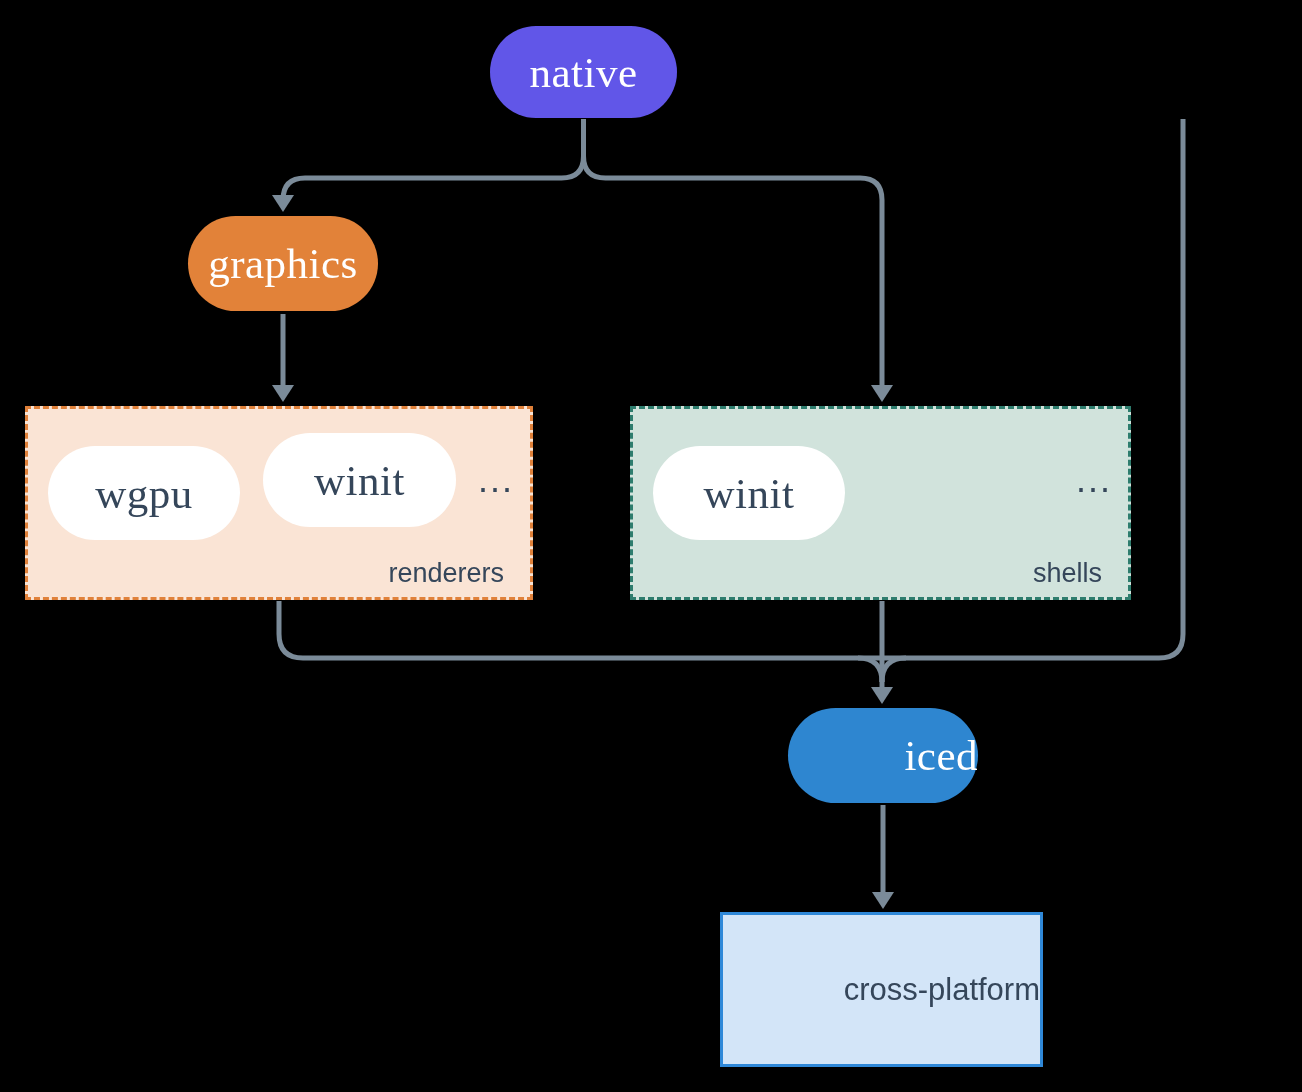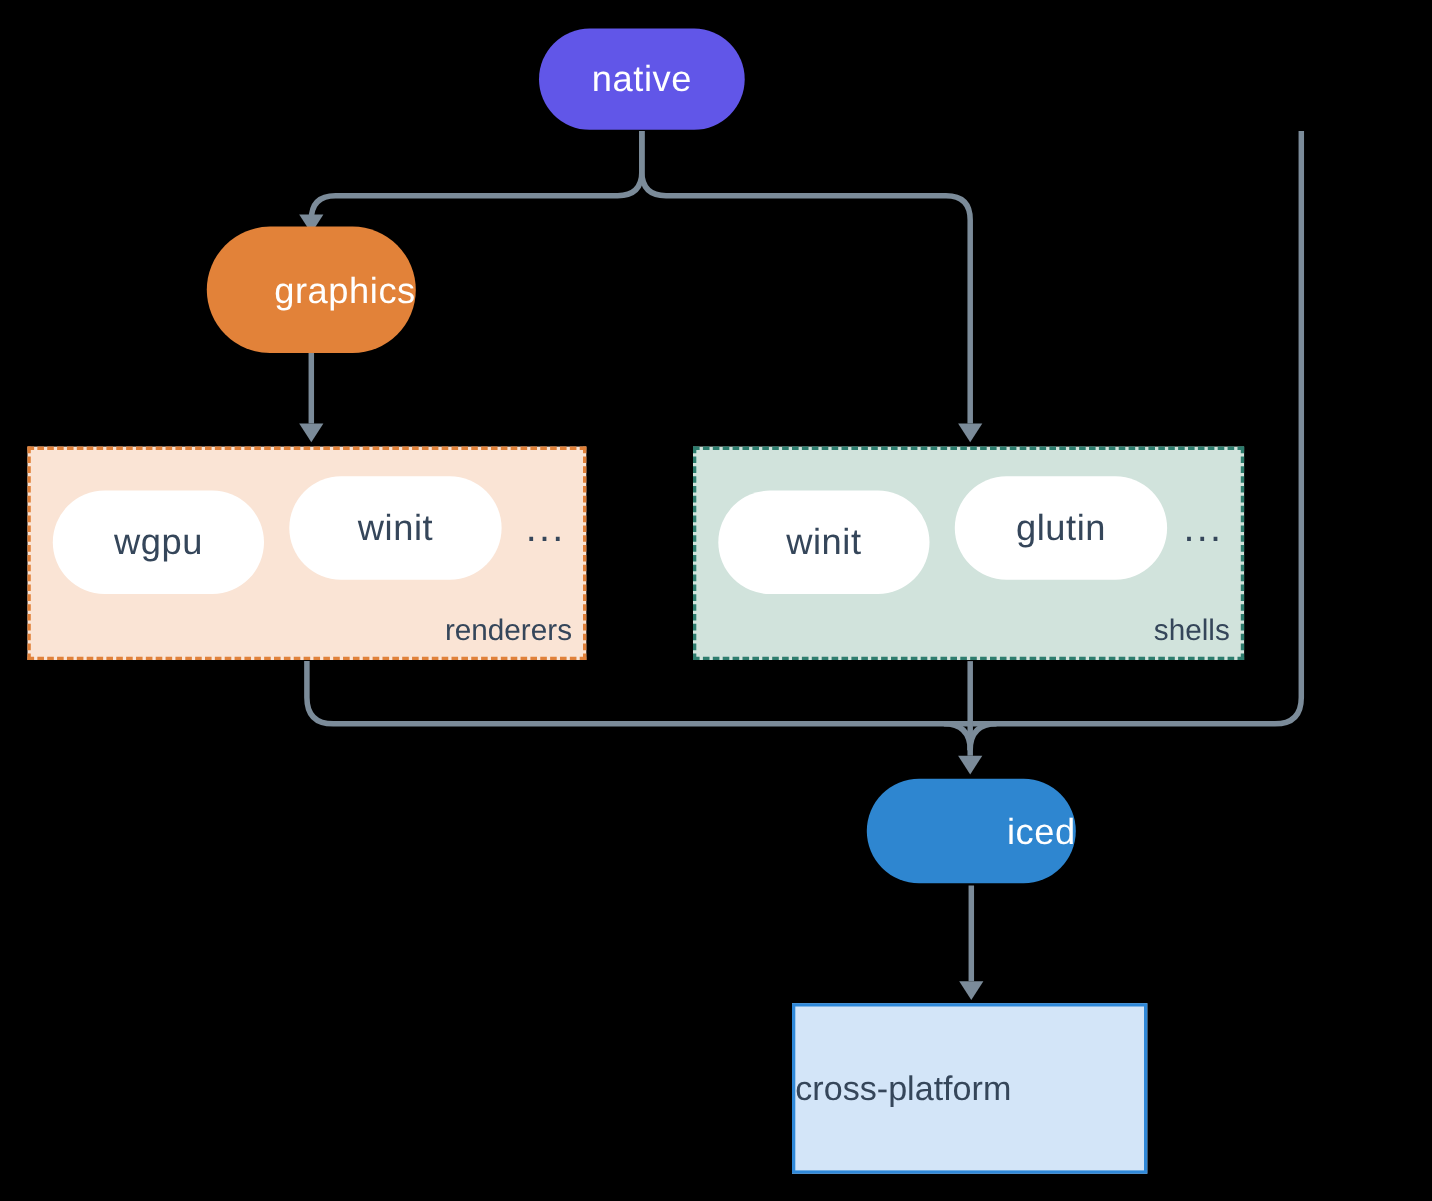--- a/index.html
+++ b/index.html
@@ -8,59 +8,59 @@
     background:var(--background,#000);
     font-family:"Liberation Sans","DejaVu Sans",sans-serif;
   }
   #canvas{position:absolute;inset:0;width:1302px;height:1092px;}
   #edges{position:absolute;left:0;top:0;pointer-events:none;}
   #edges path{stroke:var(--connector);stroke-width:5;fill:none;}
   #edges polygon{fill:var(--connector);}
 
   .pill{
     position:absolute;display:flex;align-items:center;justify-content:center;
-    border-radius:999px;font-size:33px;letter-spacing:.5px;
+    border-radius:999px;font-size:43px;letter-spacing:.5px;font-family:Liberation Serif, serif;
   }
   .pill--purple{background:var(--purple);color:var(--white-text);}
   .pill--orange{background:var(--orange);color:var(--white-text);}
   .pill--blue{background:var(--blue);color:var(--white-text);}
   .pill--white{background:var(--pill-fill);color:var(--dark-text);}
 
   #node-native{left:490px;top:26px;width:187px;height:92px;}
   #node-web{left:1088px;top:26px;width:190px;height:92px;}
-  #node-graphics{left:188px;top:206px;width:190px;height:115px;justify-content:flex-end;}
+  #node-graphics{left:188px;top:216px;width:190px;height:95px;}
   #node-iced{left:788px;top:708px;width:190px;height:95px;justify-content:flex-end;}
 
   .group{position:absolute;width:508px;height:194px;box-sizing:border-box;}
   #group-renderers{
     left:25px;top:406px;
     background:var(--renderers-fill);border:3px dashed var(--renderers-border);
   }
   #group-shells{
     left:630px;top:406px;width:501px;
     background:var(--shells-fill);border:3px dashed var(--shells-border);
   }
   .group .pill{height:94px;top:24px;}
   .group .pill:nth-of-type(1){left:20px;width:192px;margin-top:13px;}
   .group .pill:nth-of-type(2){left:235px;width:193px;}
   .group-ellipsis{
     position:absolute;right:16px;top:24px;height:94px;
     display:flex;align-items:center;
     font-size:36px;color:var(--dark-text);letter-spacing:2px;
   }
   .group-label{
-    position:absolute;right:10px;bottom:8px;
+    position:absolute;right:26px;bottom:8px;
     font-size:27px;color:var(--dark-text);
   }
 
   #node-application{
     position:absolute;left:720px;top:912px;width:323px;height:155px;
     box-sizing:border-box;background:var(--app-fill);
     border:3px solid var(--app-border);
-    display:flex;flex-direction:column;align-items:flex-start;justify-content:center;
+    display:flex;flex-direction:column;align-items:flex-end;justify-content:center;
     color:var(--dark-text);font-size:31px;line-height:47px;
   }
 </style>
 </head>
 <body>
 
 <div id="canvas">
 
   <svg id="edges" width="1302" height="1092" viewBox="0 0 1302 1092">
 
@@ -100,23 +100,20 @@
       <span>winit</span>
     </div>
     <div class="group-ellipsis">...</div>
     <div class="group-label">renderers</div>
   </div>
 
   <div id="group-shells" class="group">
     <div class="pill pill--white">
       <span>winit</span>
     </div>
-    <div class="pill pill--white">
-      <span>glutin</span>
-    </div>
     <div class="group-ellipsis">...</div>
     <div class="group-label">shells</div>
   </div>
 
   <div id="node-iced" class="pill pill--blue">
     <span>iced</span>
   </div>
 
   <div id="node-application">
     <span>cross-platform</span>

